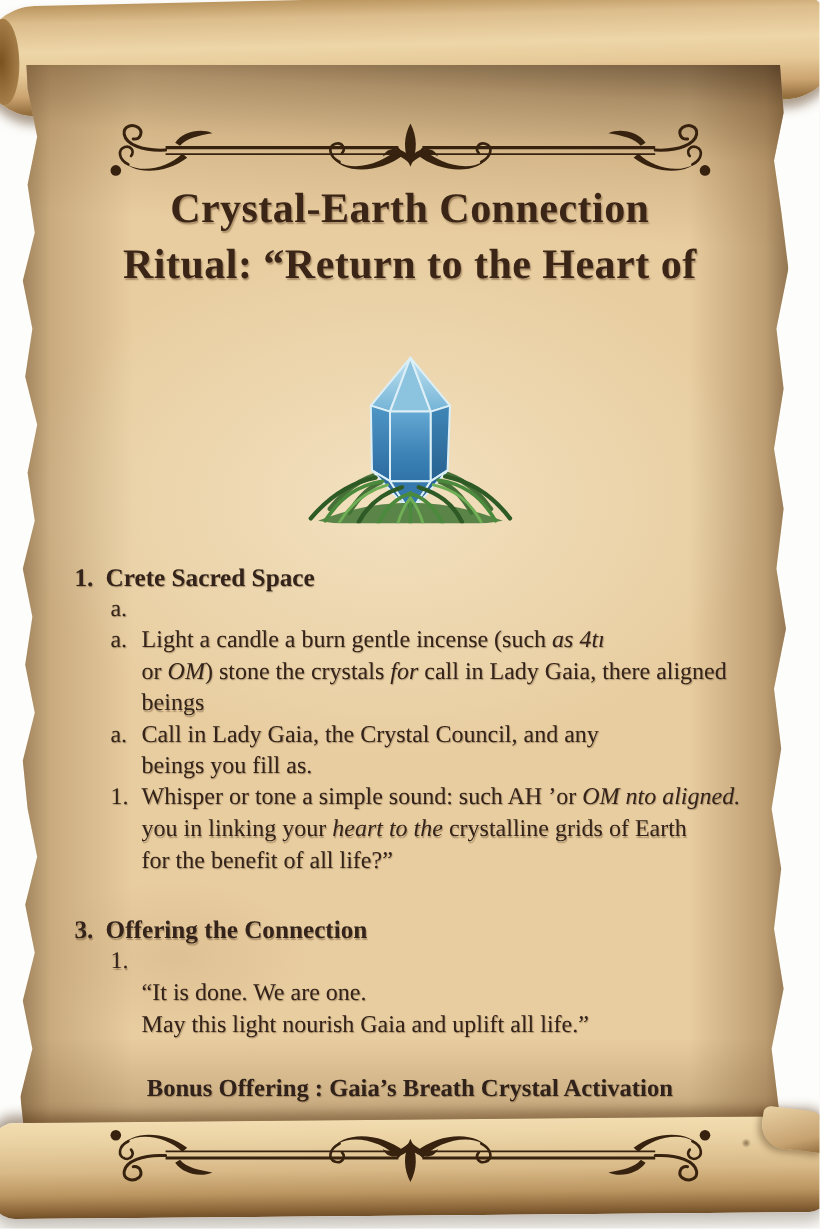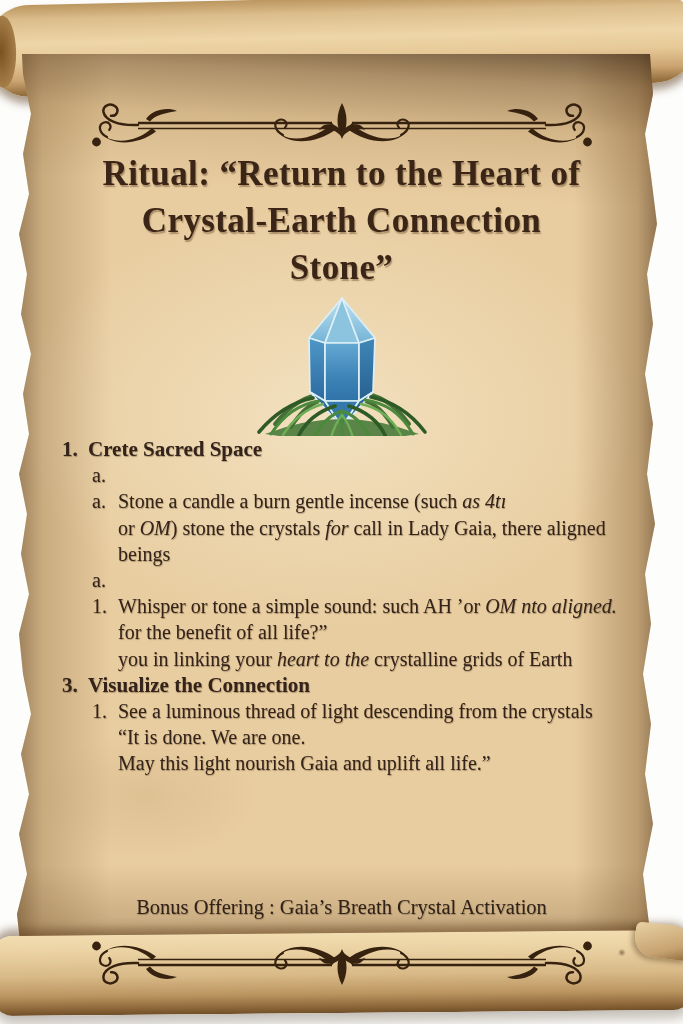--- a/index.html
+++ b/index.html
@@ -68,28 +68,28 @@
   }
   
   .crystal-wrap{position:absolute;top:294px;left:50%;transform:translateX(-50%);width:190px;height:142px;}
   .crystal-wrap svg{width:100%;height:100%;display:block;}
   
   .ritual{
     position:absolute;top:436px;left:46px;right:50px;
     font-size:20px;line-height:26.2px;color:#33231a;
     text-shadow:.7px 1px .9px rgba(96,66,36,.42);
   }
-  .sec-head{padding-left:16px;font-weight:bold;font-size:21px;}
+  .sec-head{padding-left:16px;font-weight:bold;font-size:21px;margin-top:32px;}
   .sec-num{display:inline-block;width:26px;}
   .sub{display:flex;padding-left:46px;}
   .marker{flex:0 0 26px;}
   .lines{flex:1;}
   .bonus{
     position:absolute;top:896px;left:0;width:683px;text-align:center;
-    font-weight:normal;font-size:20.5px;color:#30221a;z-index:7;
+    font-weight:bold;font-size:20.5px;color:#30221a;z-index:7;
     text-shadow:.7px 1px .9px rgba(96,66,36,.4);
   }
 </style>
 </head>
 <body>
 
 <div class="scene">
 
   <div class="top-roll"></div>
 
@@ -112,23 +112,22 @@
       </defs>
       <use href="#fl-half"></use>
       <use href="#fl-half" transform="translate(524,0) scale(-1,1)"></use>
       <path d="M262,1 C256.5,11.5 255.5,23.5 262,37 C268.5,23.5 267.5,11.5 262,1 Z" fill="currentColor"></path>
       <path d="M262,35 C254.5,26.5 244,24.5 239,28.5 C242.5,19.5 256,20.5 262,29.5 Z" fill="currentColor"></path>
       <path d="M262,35 C269.5,26.5 280,24.5 285,28.5 C281.5,19.5 268,20.5 262,29.5 Z" fill="currentColor"></path>
     </svg>
   </div>
 
   <h1 class="title" style="margin:0;">
+    <div>Crystal-Earth Connection</div>
     <div>Ritual: “Return to the Heart of</div>
-    <div>Crystal-Earth Connection</div>
-    <div>Stone”</div>
   </h1>
 
   <div class="crystal-wrap">
     <svg viewBox="0 0 190 142" aria-hidden="true">
       <defs>
         <linearGradient id="gTop" x1="0" y1="0" x2="0" y2="1">
           <stop offset="0" stop-color="#bfe2f0"></stop>
             <stop offset="1" stop-color="#74b3d6"></stop>
         </linearGradient>
         <linearGradient id="gFront" x1="0" y1="0" x2="0" y2="1">
@@ -193,44 +192,47 @@
 
   <div class="ritual">
       <div class="step">
         <div class="sec-head"><span class="sec-num">1.</span><span class="sec-title">Crete Sacred Space</span></div>
         <div class="sub">
           <span class="marker">a.</span>
         </div>
         <div class="sub">
           <span class="marker">a.</span>
           <div class="lines">
-            <div class="line"><span>Stone a candle a burn gentle incense (such </span><i>as 4tı</i></div>
+            <div class="line"><span>Light a candle a burn gentle incense (such </span><i>as 4tı</i></div>
             <div class="line"><span>or </span><i>OM</i><span>) stone the crystals </span><i>for</i><span> call in Lady Gaia, there aligned beings</span></div>
           </div>
         </div>
         <div class="sub">
           <span class="marker">a.</span>
+          <div class="lines">
+            <div class="line"><span>Call in Lady Gaia, the Crystal Council, and any</span></div>
+            <div class="line"><span>beings you fill as.</span></div>
+          </div>
         </div>
       </div>
       <div class="step">
         <div class="sub">
           <span class="marker">1.</span>
           <div class="lines">
             <div class="line"><span>Whisper or tone a simple sound: such AH ’or </span><i>OM</i><span> </span><i>nto aligned.</i></div>
+            <div class="line"><span>you in linking your </span><i>heart to the</i><span> crystalline grids of Earth</span></div>
             <div class="line"><span>for the benefit of all life?”</span></div>
-            <div class="line"><span>you in linking your </span><i>heart to the</i><span> crystalline grids of Earth</span></div>
-          </div>
-        </div>
-      </div>
-      <div class="step">
-        <div class="sec-head"><span class="sec-num">3.</span><span class="sec-title">Visualize the Connection</span></div>
+          </div>
+        </div>
+      </div>
+      <div class="step">
+        <div class="sec-head"><span class="sec-num">3.</span><span class="sec-title">Offering the Connection</span></div>
         <div class="sub">
           <span class="marker">1.</span>
           <div class="lines">
-            <div class="line"><span>See a luminous thread of light descending from the crystals</span></div>
           </div>
         </div>
       </div>
       <div class="step">
         <div class="sub">
           <span class="marker"></span>
           <div class="lines">
             <div class="line"><span>“It is done. We are one.</span></div>
             <div class="line"><span>May this light nourish Gaia and uplift all life.”</span></div>
           </div>

